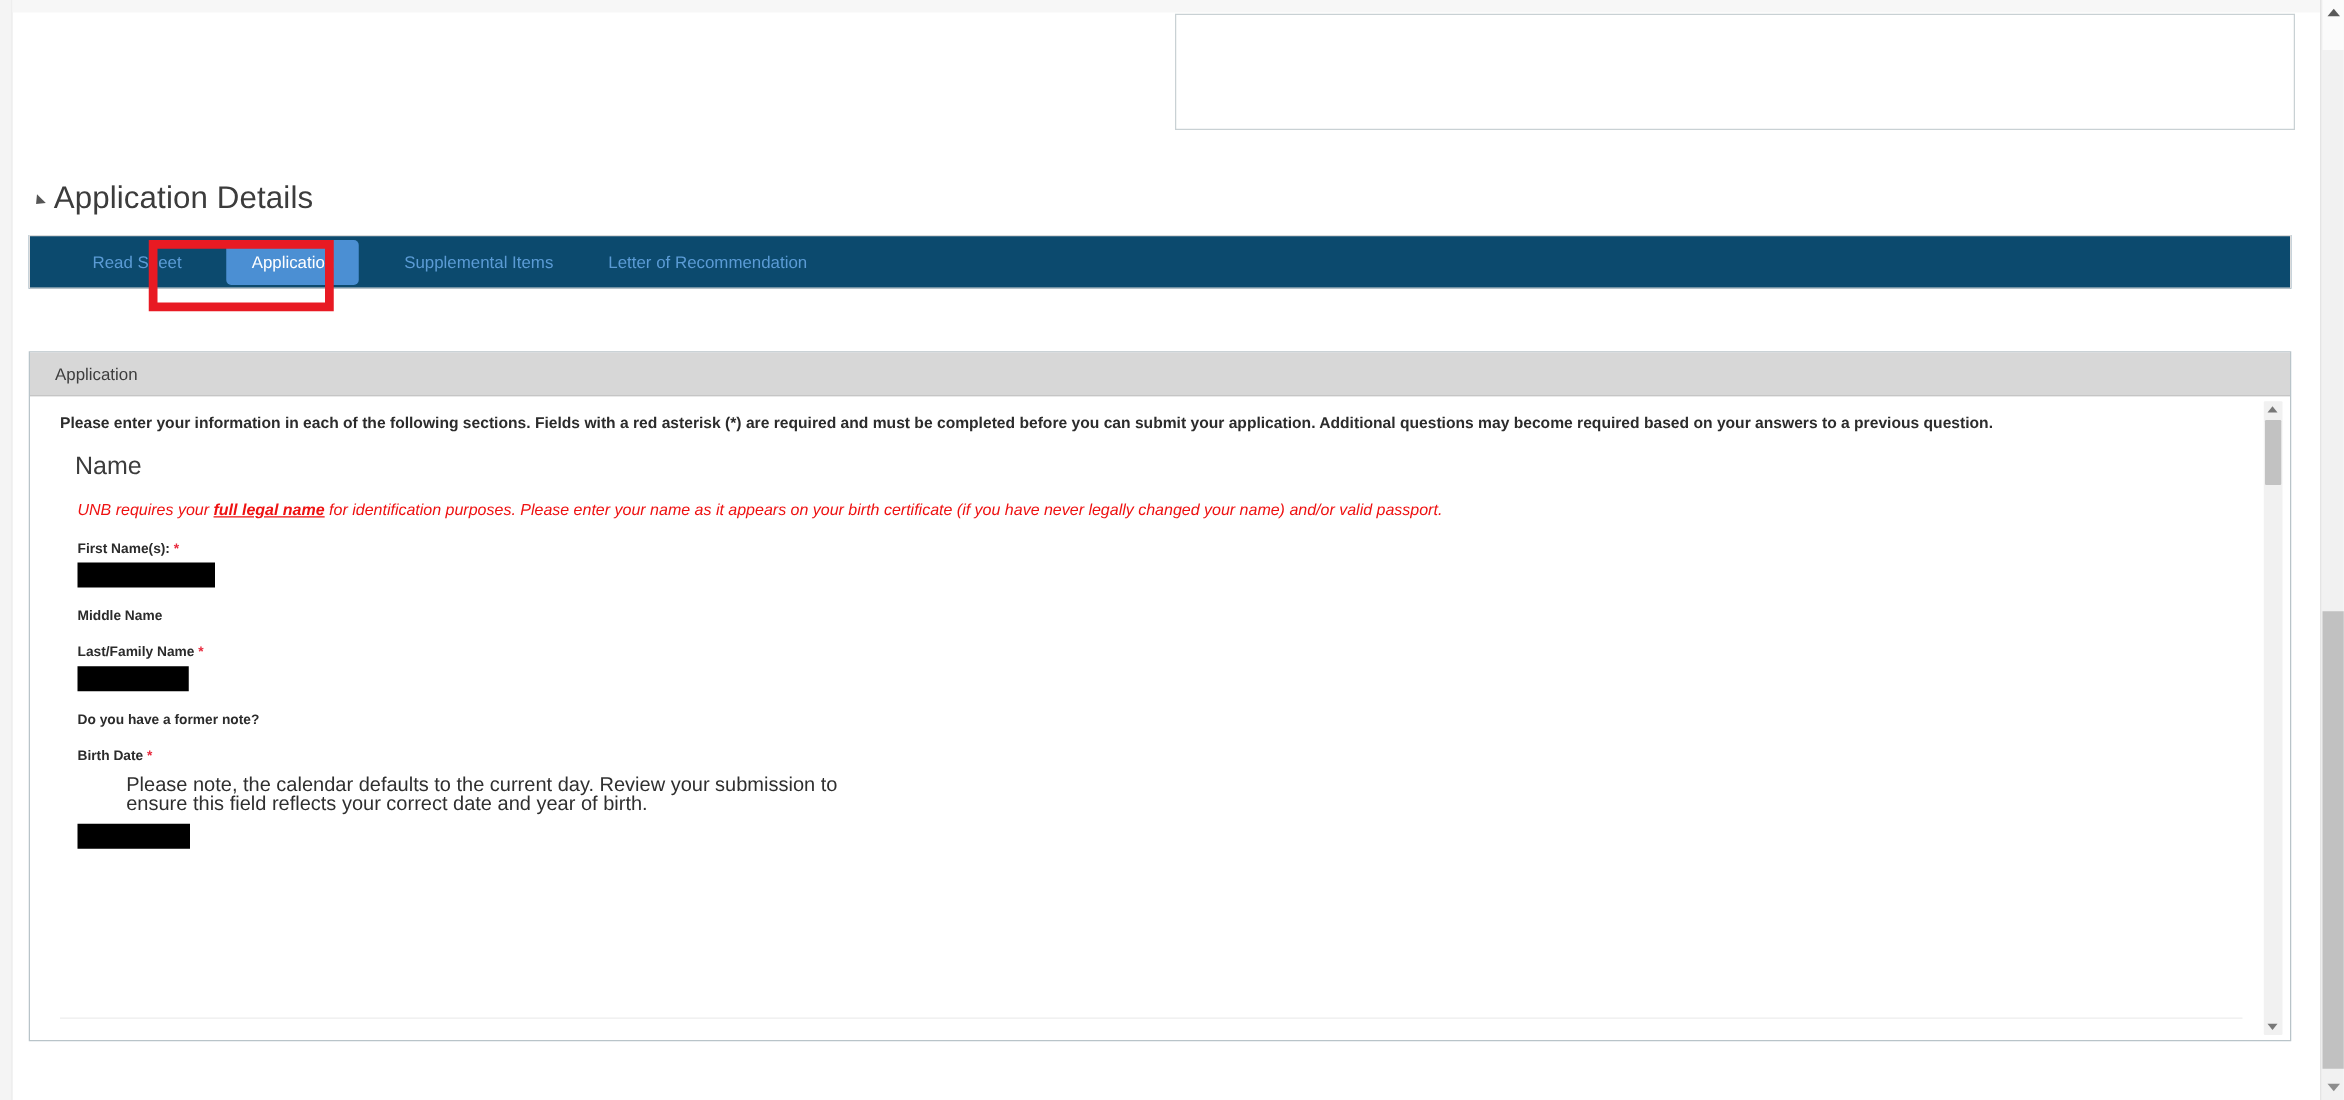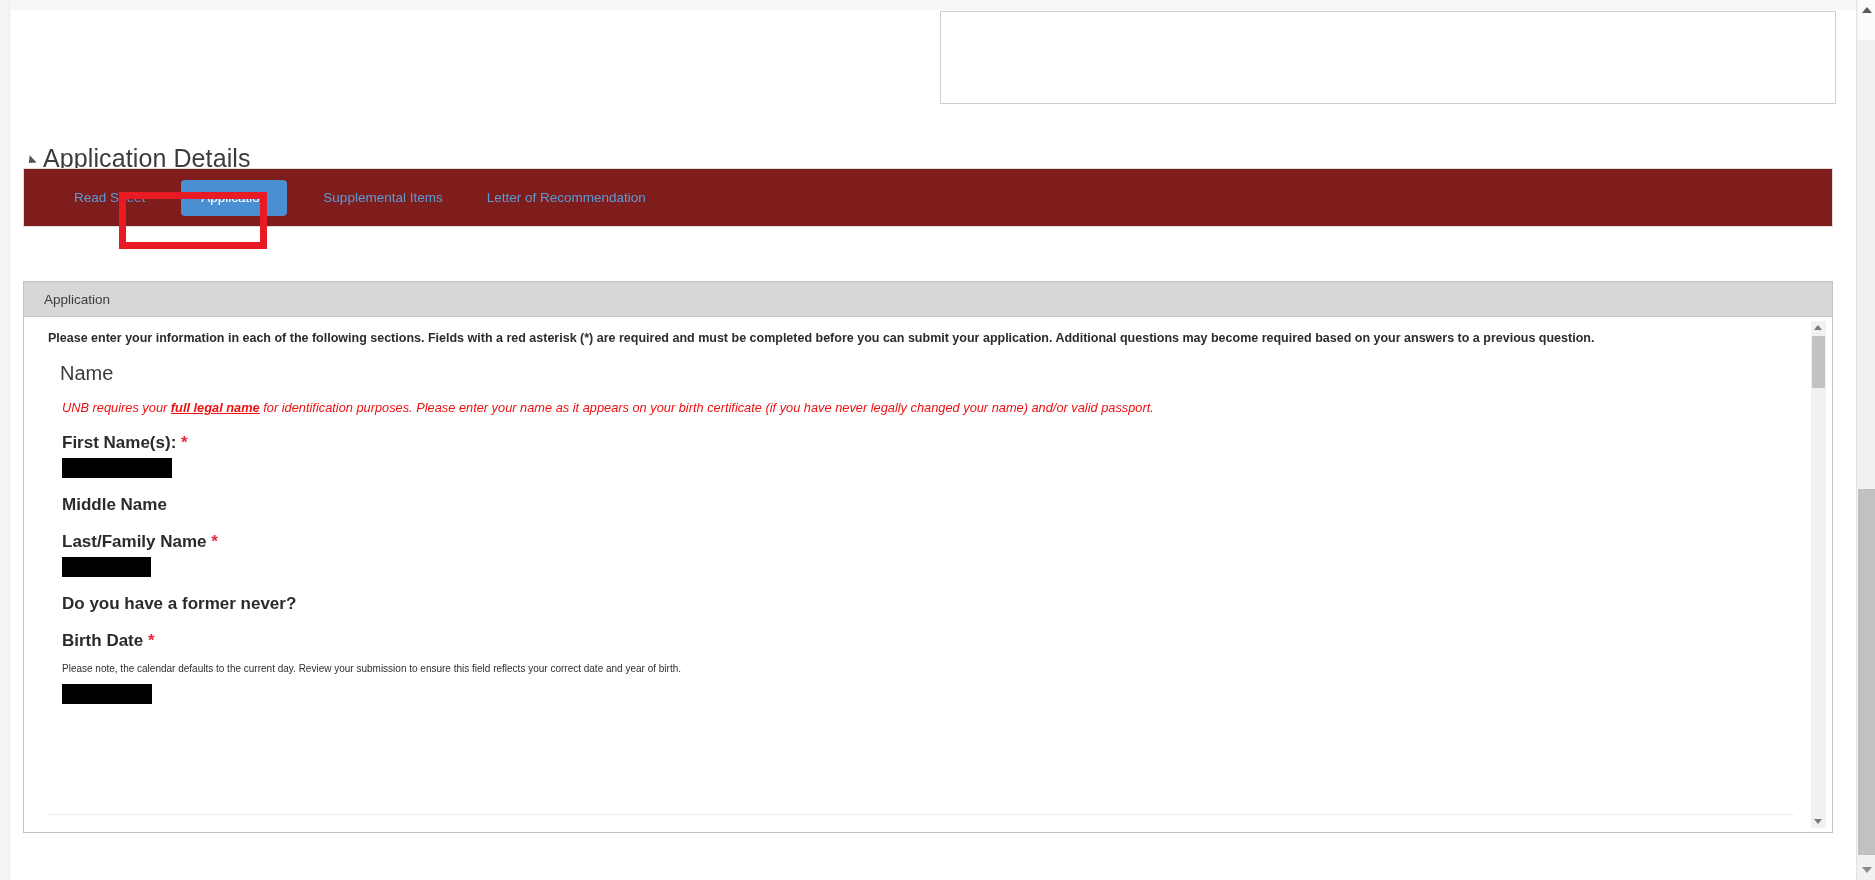--- a/index.html
+++ b/index.html
@@ -67,24 +67,24 @@
     font-size: 25px;
     font-weight: 400;
     color: #3c3c3c;
     letter-spacing: .1px;
   }
 
   
   .tabbar {
     position: absolute;
     left: 23px;
-    top: 168px;
+    top: 188px;
     width: 1810px;
-    height: 59px;
-    background: #7f1d1d;
+    height: 43px;
+    background: #0c4a6e;
     border: 1px solid #dcdcdc;
     box-sizing: border-box;
   }
   .tabs {
     position: absolute;
     left: 0; top: 0;
     height: 100%;
     display: flex;
     align-items: center;
     padding-left: 28px;
@@ -186,45 +186,46 @@
   }
   .legal-note b {
     font-weight: bold;
     text-decoration: underline;
   }
 
   .field-block {
     margin-left: 38px;
   }
   .field-label {
-    font-size: 17px;
+    font-size: 11px;
     font-weight: bold;
     color: #2b2b2b;
     margin-top: 17px;
   }
   .req {
     color: #e8283c;
     font-weight: bold;
   }
   .redacted {
     background: #000000;
     height: 20px;
     margin-top: 5px;
   }
   .answer-text {
     font-size: 12.5px;
     color: #4e5b33;
     margin-top: 7px;
   }
   .helper-text {
-    font-size: 10px;
+    font-size: 16px;
     color: #2f2f2f;
     margin-top: 10px;
     line-height: 15px;
     max-width: 620px;
+    margin-left: 39px;
   }
 
   
   .inner-scrollbar {
     position: absolute;
     right: 6px;
     top: 4px;
     bottom: 4px;
     width: 15px;
     background: #f1f1f1;
@@ -355,21 +356,21 @@
       <div class="field-block">
         <div class="field-label">Middle Name</div>
       </div>
 
       <div class="field-block">
         <div class="field-label"><span>Last/Family Name</span> <span class="req">*</span></div>
         <div class="redacted" style="width:89px;"></div>
       </div>
 
       <div class="field-block">
-        <div class="field-label">Do you have a former never?</div>
+        <div class="field-label">Do you have a former note?</div>
       </div>
 
       <div class="field-block" style="margin-top:14px;">
         <div class="field-label"><span>Birth Date</span> <span class="req">*</span></div>
         <div class="helper-text">Please note, the calendar defaults to the current day. Review your submission to ensure this field reflects your correct date and year of birth.</div>
         <div class="redacted" style="width:90px;margin-top:8px;"></div>
       </div>
 
 
     </div>

